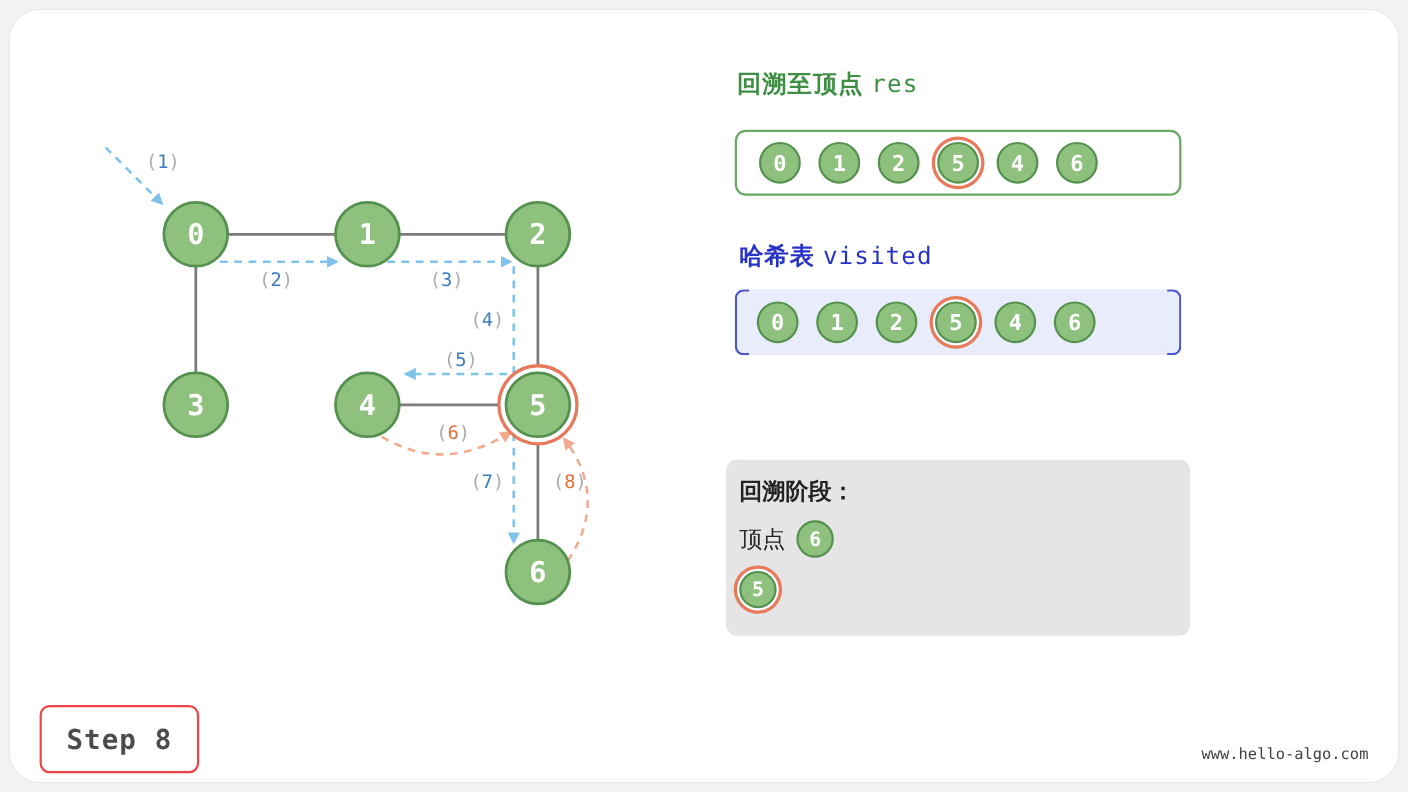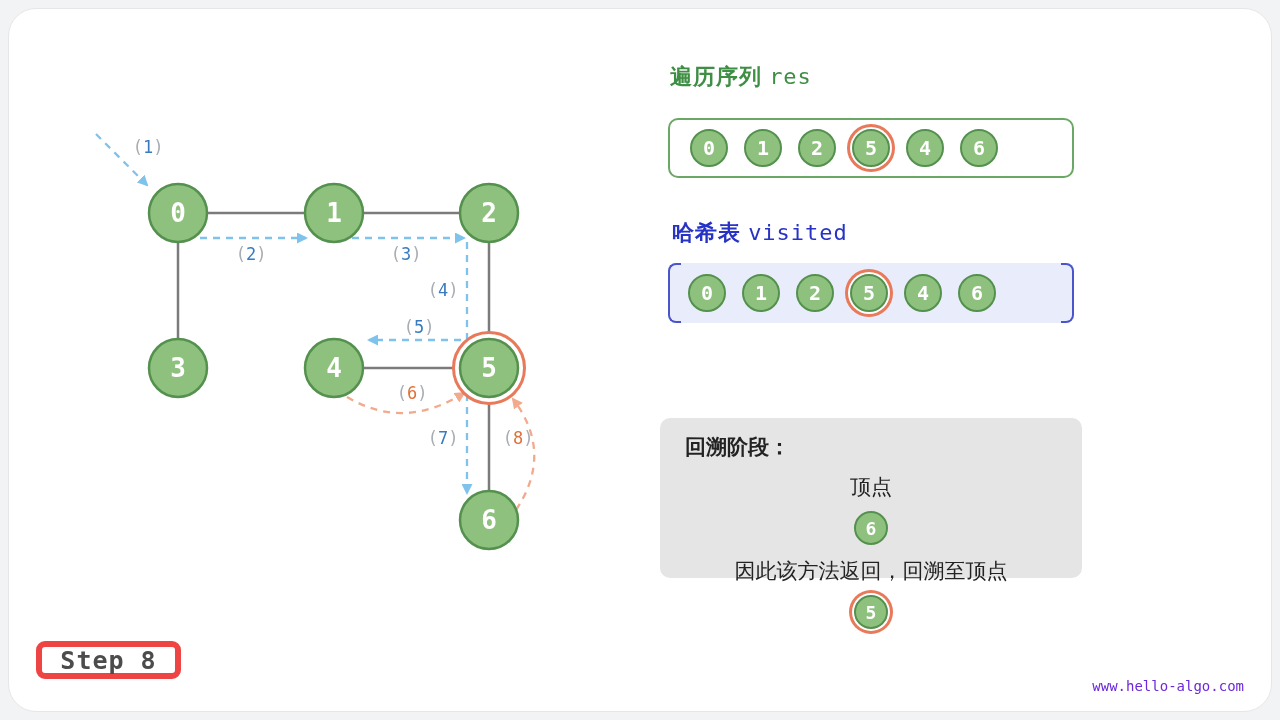--- a/index.html
+++ b/index.html
@@ -53,41 +53,41 @@
     display:flex; align-items:center; justify-content:center;
     flex:0 0 auto;
   }
   .chip.hl { box-shadow:0 0 0 2px #ffffff, 0 0 0 5px var(--highlight-ring,#e8795a); }
   .chip.sm { width:34px; height:34px; font-size:18px; }
 
   #info-box {
     position:absolute; left:660px; top:418px; width:422px; height:160px;
     background:var(--info-bg,#e5e5e5);
     border-radius:10px;
-    padding:15px 25px;
+    padding:15px 12px;
     color:#232323;
     font-size:21px;
   }
   #info-heading { font-weight:bold; font-size:21px; }
-  .info-line { display:flex; align-items:center; gap:10px; margin-top:12px; white-space:nowrap;flex-direction:column; }
+  .info-line { display:flex; align-items:center; gap:10px; margin-top:12px; white-space:nowrap; }
 
   #step-box {
-    position:absolute; left:36px; top:641px; width:145px; height:38px;
+    position:absolute; left:36px; top:641px; width:145px; height:62px;
     background:#ffffff;
-    border:6px solid #ef4444;
+    border:2px solid #ef4444;
     border-radius:9px;
     display:flex; align-items:center; justify-content:center;
     font-family:"DejaVu Sans Mono", monospace;
     font-weight:bold; font-size:25px; color:#4c4c4c;
     letter-spacing:1px;
   }
   #watermark {
     position:absolute; right:36px; bottom:26px;
     font-family:"DejaVu Sans Mono", monospace;
-    font-size:14px; color:#6d28d9;
+    font-size:14px; color:#404040;
   }
 </style>
 </head>
 <body>
 
 <div class="card"></div>
 
 <svg id="graph-svg" width="660" height="620" viewBox="0 0 660 620">
     <defs>
       <marker id="arrow-blue" markerWidth="11" markerHeight="11" refX="9" refY="5.5" orient="auto" markerUnits="userSpaceOnUse">
@@ -143,21 +143,21 @@
       <circle cx="489" cy="368" r="29" fill="#8FC17E" stroke="#54914E" stroke-width="2.5"></circle>
       <text x="489" y="377" text-anchor="middle" fill="#FFFFFF" font-family="&quot;DejaVu Sans Mono&quot;, monospace" font-size="26" font-weight="bold">5</text>
     </g>
     <g>
       <circle cx="489" cy="520" r="29" fill="#8FC17E" stroke="#54914E" stroke-width="2.5"></circle>
       <text x="489" y="529" text-anchor="middle" fill="#FFFFFF" font-family="&quot;DejaVu Sans Mono&quot;, monospace" font-size="26" font-weight="bold">6</text>
     </g>
   </svg>
 
 <div class="panel-title" id="res-title">
-  <span>遍历序列</span>
+  <span>回溯至顶点</span>
   <span class="code">res</span>
 </div>
 <div class="strip" id="res-box">
   <span id="res-chips" style="display:flex;gap:16px;">
       <span class="chip">0</span>
       <span class="chip">1</span>
       <span class="chip">2</span>
       <span class="chip hl">5</span>
       <span class="chip">4</span>
       <span class="chip">6</span>
@@ -181,20 +181,19 @@
     </span>
 </div>
 
 <div id="info-box">
   <div id="info-heading">回溯阶段：</div>
   <div class="info-line">
     <span>顶点</span>
     <span class="chip sm">6</span>
   </div>
   <div class="info-line">
-    <span>因此该方法返回，回溯至顶点</span>
     <span class="chip sm hl">5</span>
     <span></span>
   </div>
 </div>
 
 <div id="step-box">Step 8</div>
 <div id="watermark">www.hello-algo.com</div>
 
 </body></html>

